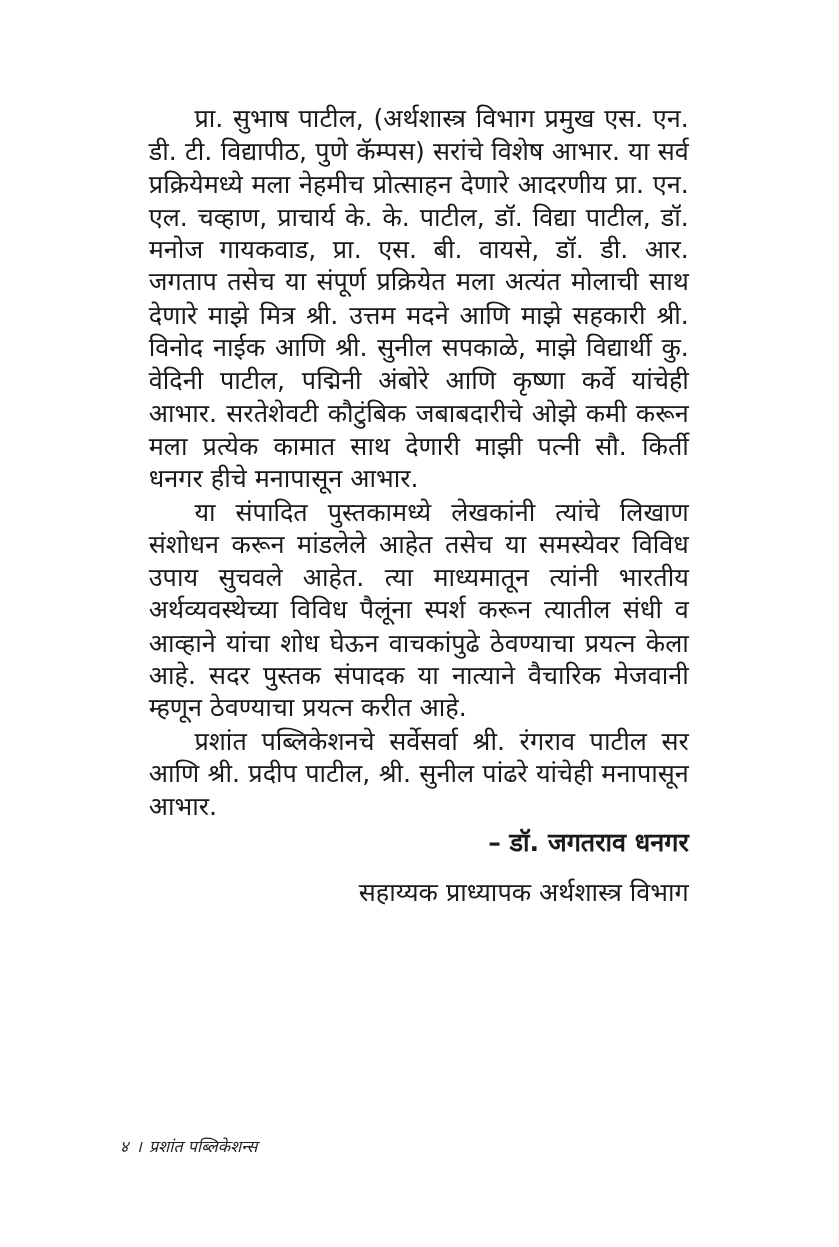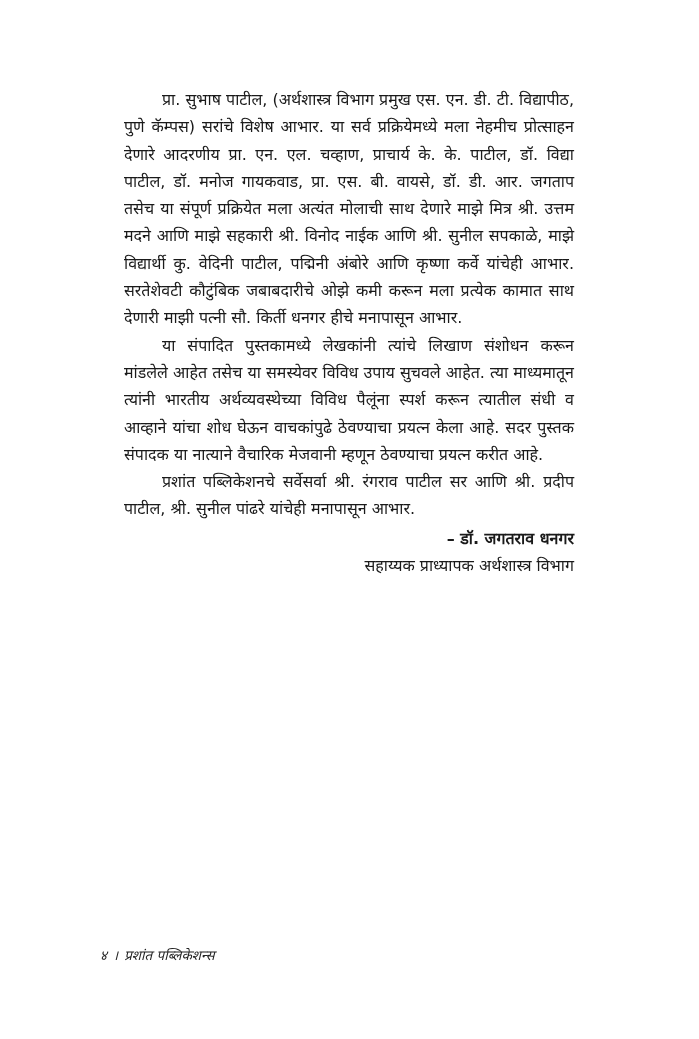--- a/index.html
+++ b/index.html
@@ -13,39 +13,40 @@
       position: relative;
       overflow: hidden;
       color: #1a1a1a;
       font-family: "DejaVu Sans", "Liberation Sans", sans-serif;
     }
     .page-body {
       position: absolute;
       left: 124px;
       top: 86px;
       width: 450px;
-      font-size: 16px;
+      font-size: 21px;
       line-height: 27.3px;
     }
     .para {
       margin: 0;
       text-align: justify;
       text-indent: 38px;
       text-align-last: left;
     }
     .signature {
       margin-top: 2px;
       text-align: right;
     }
     .sig-name {
       display: block;
       font-weight: bold;
     }
     .sig-line {
       display: block;
+      margin-top: 15px;
     }
     .footer {
       position: absolute;
       left: 100px;
       top: 946px;
       font-size: 13.5px;
       color: #222;
       font-style: italic;
     }
     .footer .sep {

